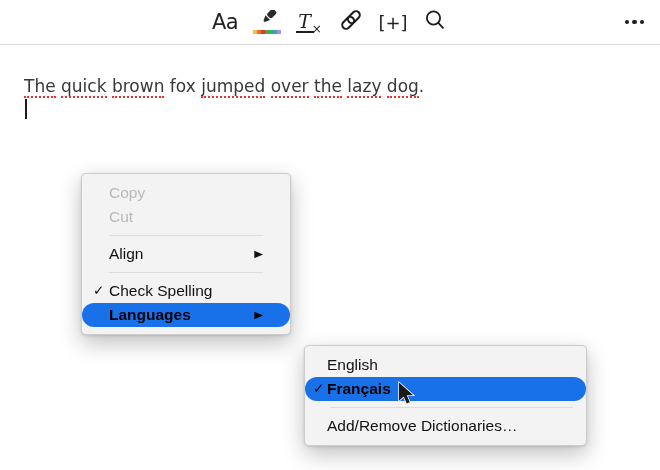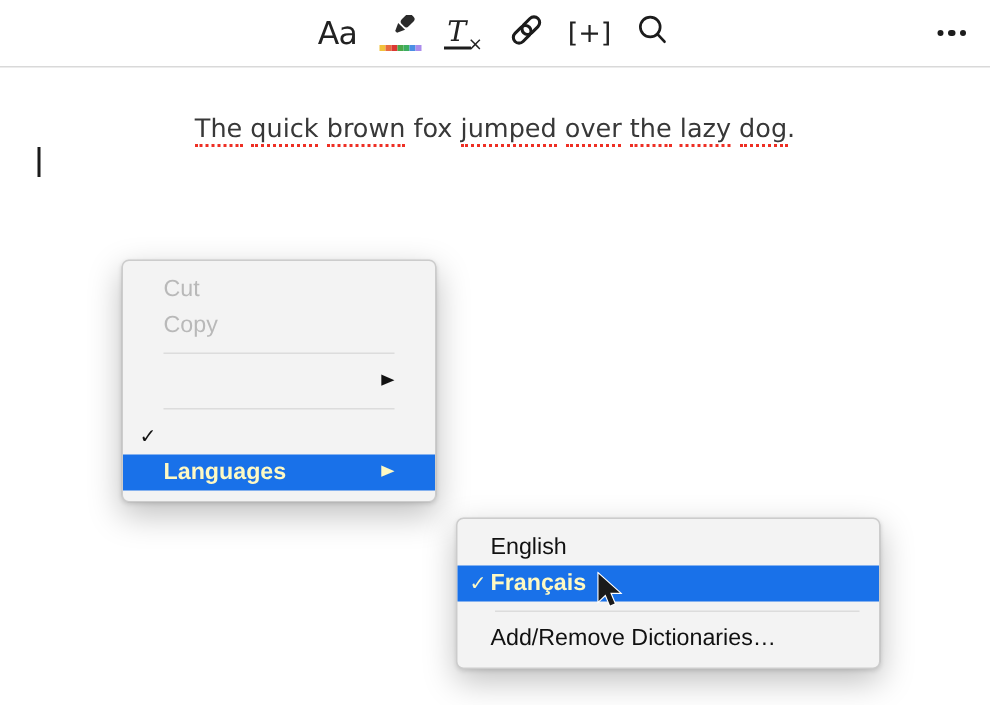--- a/index.html
+++ b/index.html
@@ -31,21 +31,21 @@
   .tbtn-brackets{font-size:18px;color:#222;}
   .more-dots{
     position:absolute;right:16px;top:50%;transform:translateY(-50%);
     display:flex;gap:3px;align-items:center;height:34px;
   }
   .more-dots i{width:4.5px;height:4.5px;border-radius:50%;background:#1c1c1c;display:block;}
 
   
   .editor{padding:30px 24px 0 24px;font-size:17px;color:#383838;}
   .editor p{margin:0;line-height:23px;white-space:nowrap;}
-  .p1{margin-bottom:22px;text-align:center;}
+  .p1{margin-bottom:22px;}
   .sq{border-bottom:2px dotted #ee2f24;}
   .caret{
     display:inline-block;width:1.5px;height:20px;background:#1a1a1a;
     vertical-align:-4px;margin-left:1px;
   }
 
   
   .menu{
     position:absolute;background:#f3f3f3;
     border:1px solid rgba(0,0,0,0.16);border-radius:5px;
@@ -58,21 +58,21 @@
   .mitem{height:24px;display:flex;align-items:center;position:relative;}
   .mitem .chk{box-sizing:border-box;font-size:13.5px;line-height:1;}
   .menu1 .chk{width:27px;padding-left:11px;}
   .menu2 .chk{width:22px;padding-left:8px;}
   .mitem .lab{flex:1;line-height:1;}
   .mitem .arr{
     position:absolute;right:27px;top:50%;
     transform:translateY(-50%) scaleY(0.85);font-size:11.5px;line-height:1;
   }
   .mitem.dis{color:#b9b9b9;}
-  .mitem.hi{background:#1971e9;color:#fef9c3;font-weight:bold;}
+  .mitem.hi{background:#1971e9;color:#000000;font-weight:bold;border-radius:12px;}
   .msep{height:1px;background:#dcdcdc;}
   .menu1 .msep{margin:6px 27px;}
   .menu2 .msep{margin:6px 13px 6px 25px;}
 
   
   .mouse-cursor{position:absolute;left:396px;top:381px;z-index:10;}
 </style>
 </head>
 <body>
 
@@ -138,34 +138,36 @@
 <div class="editor">
   <p class="p1" id="p1"><span class="sq">The</span> <span class="sq">quick</span> <span class="sq">brown</span> <span>fox</span> <span class="sq">jumped</span> <span class="sq">over</span> <span class="sq">the</span> <span class="sq">lazy</span> <span class="sq">dog</span><span>.</span></p>
   <p class="p2">
     <span class="caret"></span>
   </p>
 </div>
 
 <div class="menu menu1" id="menu1">
     <div class="mitem dis">
       <span class="chk"></span>
-      <span class="lab">Cut</span>
+      <span class="lab">Copy</span>
     </div>
     <div class="mitem dis">
       <span class="chk"></span>
-      <span class="lab">Copy</span>
+      <span class="lab">Cut</span>
     </div>
     <div class="msep"></div>
     <div class="mitem">
       <span class="chk"></span>
+      <span class="lab">Align</span>
       <span class="arr">▶</span>
     </div>
     <div class="msep"></div>
     <div class="mitem">
       <span class="chk">✓</span>
+      <span class="lab">Check Spelling</span>
     </div>
     <div class="mitem hi">
       <span class="chk"></span>
       <span class="lab">Languages</span>
       <span class="arr">▶</span>
     </div>
   </div>
 
 <div class="menu menu2" id="menu2">
     <div class="mitem">

